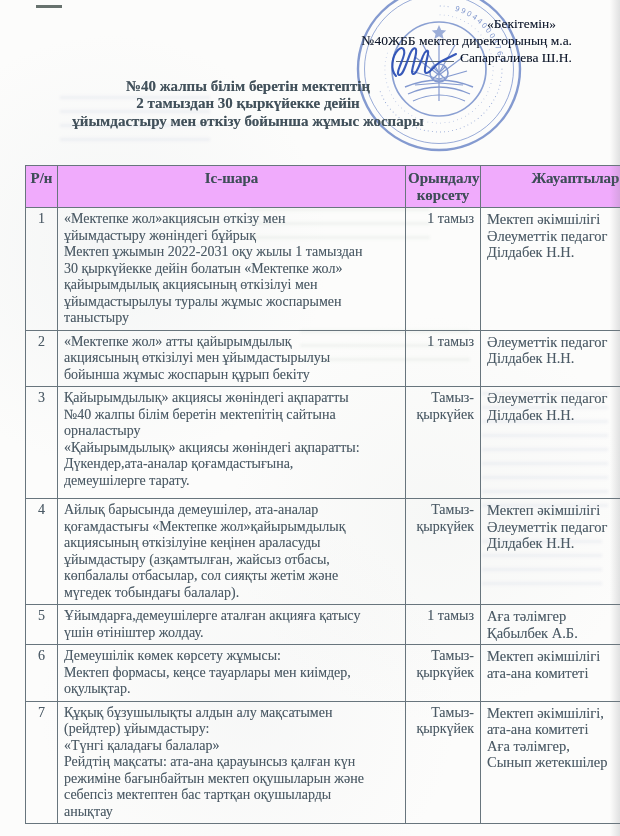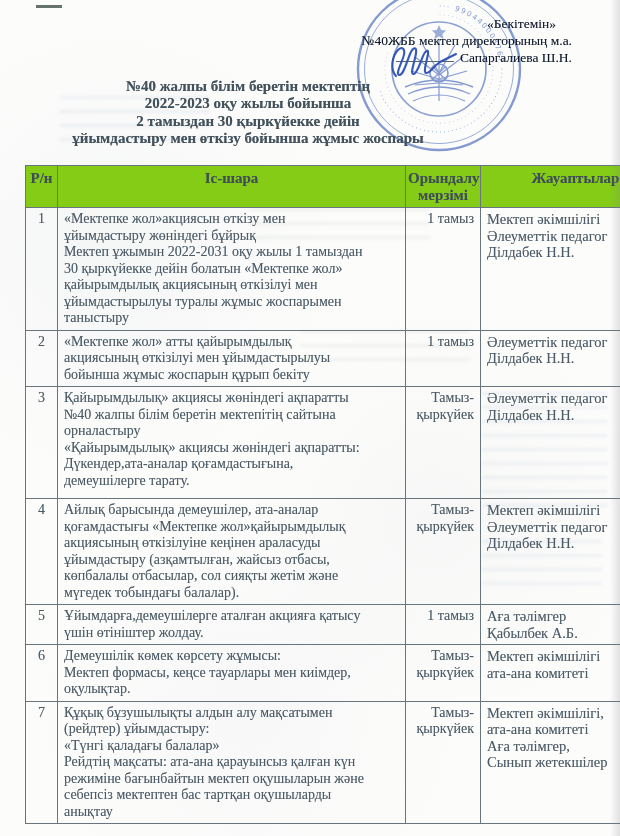--- a/index.html
+++ b/index.html
@@ -54,21 +54,21 @@
     text-shadow:0 0 .5px rgba(76,91,102,.4);
   }
   .plan-table col.c-num{width:32px;}
   .plan-table col.c-act{width:348px;}
   .plan-table col.c-per{width:75px;}
   .plan-table col.c-resp{width:190px;}
   .plan-table th,.plan-table td{
     border:1px solid #68757d;vertical-align:top;padding:3px 6px;
   }
   .plan-table thead th{
-    background:#84cc16;font-weight:bold;text-align:center;
+    background:#f0abfc;font-weight:bold;text-align:center;
     font-size:15px;line-height:16.5px;color:#3e4d57;padding:4px 2px;
   }
   .cell-pre{white-space:pre-line;}
   td.num{text-align:center;padding-left:2px;padding-right:2px;}
   td.per{text-align:right;}
   td.resp{font-size:14.5px;overflow:visible;}
   tr.r1{height:122px;} tr.r2{height:50px;} tr.r3{height:112px;}
   tr.r4{height:96px;}  tr.r5{height:38px;} tr.r6{height:52px;}
   tr.r7{height:110px;}
 </style>
@@ -134,37 +134,36 @@
   </div>
 
   <div class="signature">
     <svg width="78" height="46" viewBox="0 0 78 46">
       <path d="M14,36 C8,30 10,16 16,10 C21,5 24,10 21,18 C18,26 14,34 17,35 C21,36 24,24 28,14 C31,7 35,6 34,13 C33,21 28,33 31,34 C34,35 38,24 41,16 C43,11 47,8 46,14 C45,20 41,32 44,33 C47,34 52,26 58,22 L74,14" fill="none" stroke="#2d50b5" stroke-width="2.1" stroke-linecap="round" opacity=".95"></path>
     </svg>
   </div>
 
   <div class="title">
     <div>№40 жалпы білім беретін мектептің</div>
-    <div>2022-2023 оқу жылы бойынша</div>
     <div>2 тамыздан 30 қыркүйекке дейін</div>
     <div>ұйымдастыру мен өткізу  бойынша  жұмыс     жоспары</div>
   </div>
 
   <table class="plan-table">
     <colgroup>
       <col class="c-num">
         <col class="c-act">
         <col class="c-per">
         <col class="c-resp">
     </colgroup>
     <thead>
       <tr>
         <th>Р/н</th>
         <th>Іс-шара</th>
-        <th>Орындалу мерзімі</th>
+        <th>Орындалу көрсету</th>
         <th>Жауаптылар</th>
       </tr>
     </thead>
     <tbody>
       <tr class="r1">
         <td class="num">1</td>
         <td class="cell-pre"> «Мектепке жол»акциясын өткізу мен
 ұйымдастыру жөніндегі бұйрық
 Мектеп ұжымын 2022-2031 оқу  жылы 1 тамыздан
 30 қыркүйекке дейін болатын «Мектепке жол»

